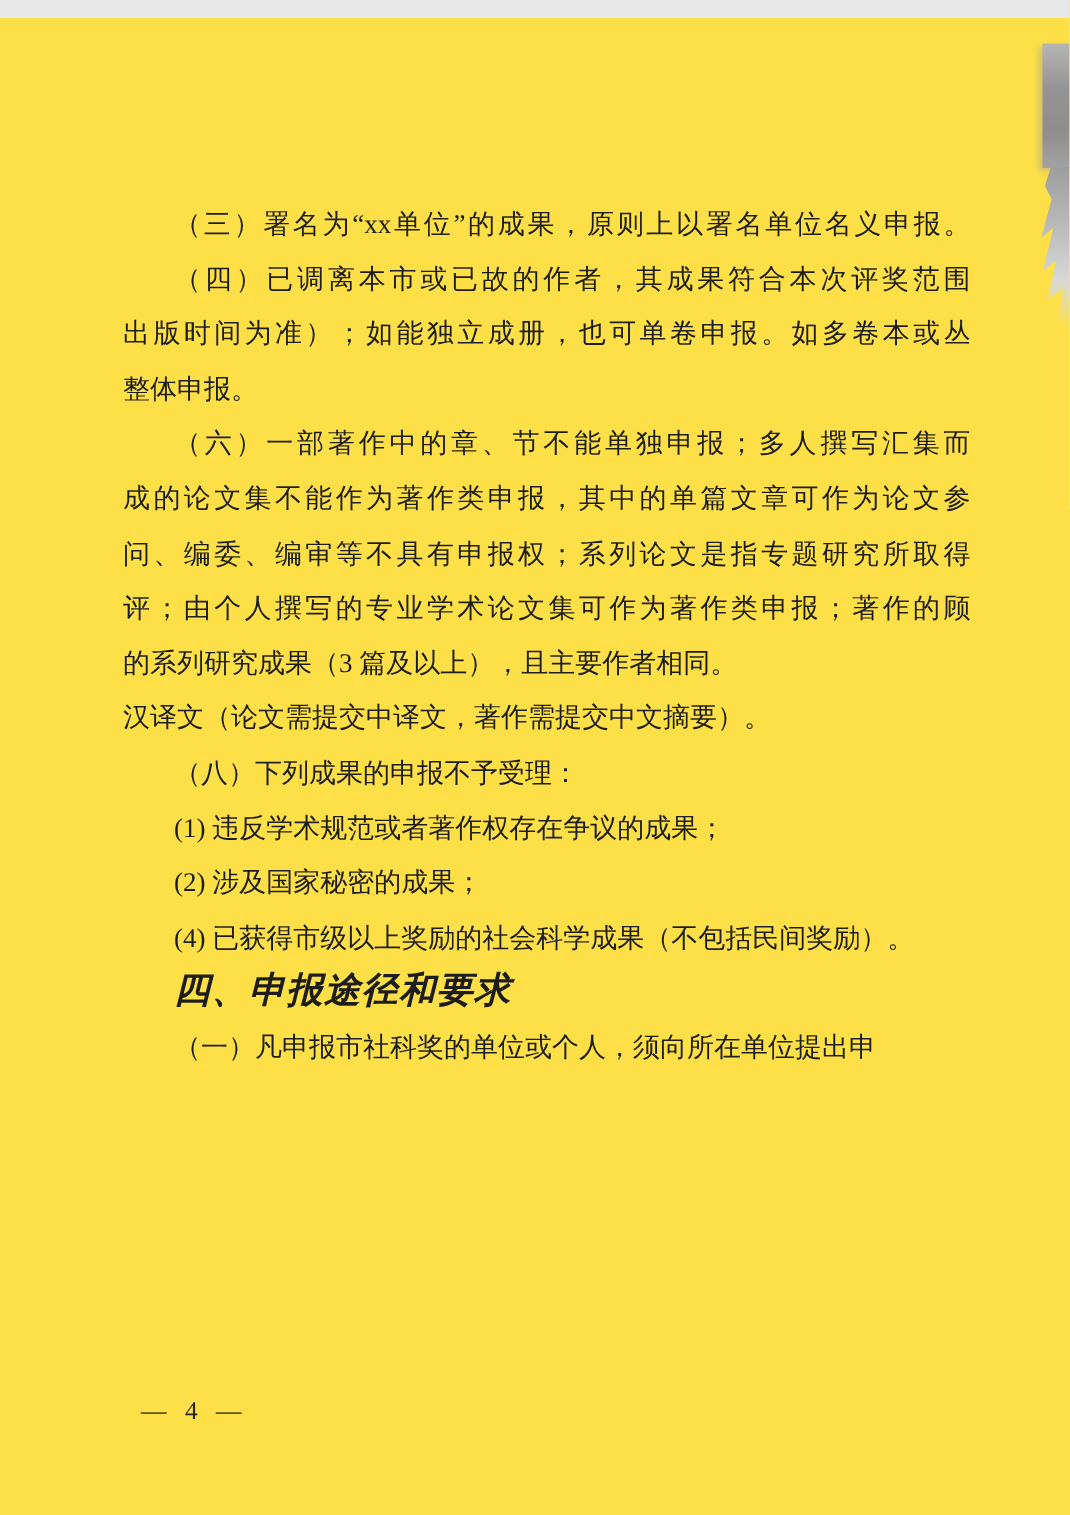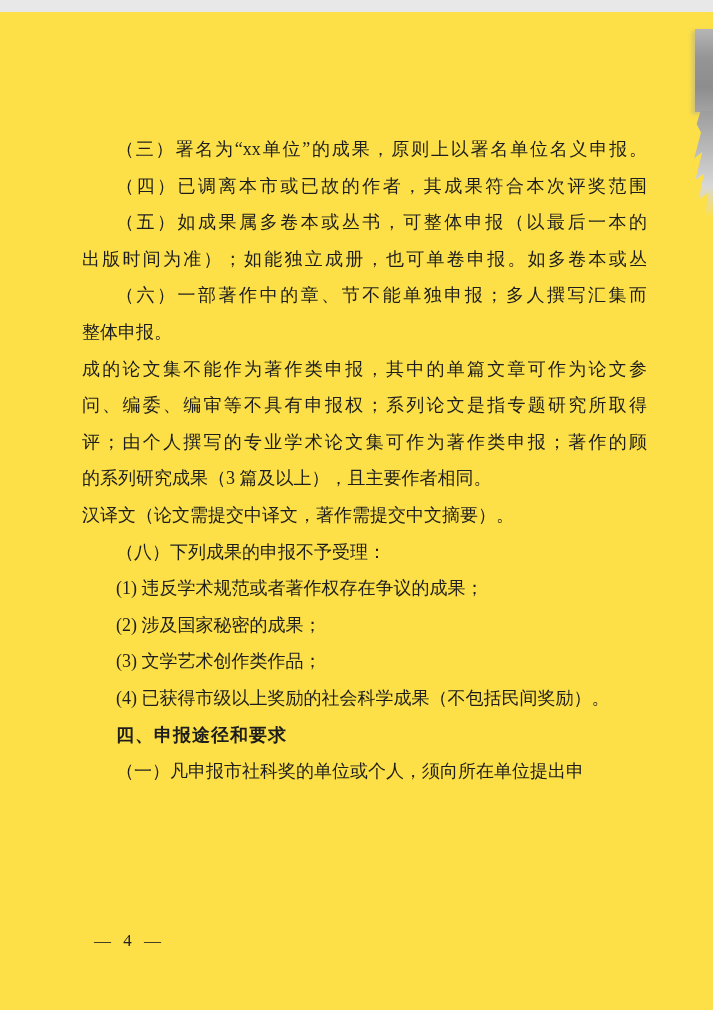--- a/index.html
+++ b/index.html
@@ -30,21 +30,22 @@
   .line.indent { padding-left: 34px; }
   .line.justify {
     text-align: justify;
     text-align-last: justify;
     text-justify: inter-character;
   }
   .line.bold {
     font-weight: 700;
     font-family: "Liberation Sans", "DejaVu Sans", sans-serif;
     letter-spacing: 1px;
-    font-size: 18px;
+    font-size: 24px;
+    font-style: italic;
   }
   .page-number {
     position: absolute;
     left: 94px;
     top: 919px;
     font-size: 17px;
     letter-spacing: 4px;
     color: #222;
   }
   
@@ -79,32 +80,30 @@
 <body>
 
 <div class="page">
   <div class="smudge-top"></div>
   <div class="smudge-tail"></div>
   <div class="edge-shadow"></div>
 
   <div class="text-block">
       <div class="line indent justify">（三）署名为“xx单位”的成果，原则上以署名单位名义申报。</div>
       <div class="line indent justify">（四）已调离本市或已故的作者，其成果符合本次评奖范围</div>
-      <div class="line indent justify">（五）如成果属多卷本或丛书，可整体申报（以最后一本的</div>
       <div class="line justify">出版时间为准）；如能独立成册，也可单卷申报。如多卷本或丛</div>
+      <div class="line">整体申报。</div>
       <div class="line indent justify">（六）一部著作中的章、节不能单独申报；多人撰写汇集而</div>
-      <div class="line">整体申报。</div>
       <div class="line justify">成的论文集不能作为著作类申报，其中的单篇文章可作为论文参</div>
       <div class="line justify">问、编委、编审等不具有申报权；系列论文是指专题研究所取得</div>
       <div class="line justify">评；由个人撰写的专业学术论文集可作为著作类申报；著作的顾</div>
       <div class="line">的系列研究成果（3 篇及以上），且主要作者相同。</div>
       <div class="line">汉译文（论文需提交中译文，著作需提交中文摘要）。</div>
       <div class="line indent">（八）下列成果的申报不予受理：</div>
       <div class="line indent">(1) 违反学术规范或者著作权存在争议的成果；</div>
       <div class="line indent">(2) 涉及国家秘密的成果；</div>
-      <div class="line indent">(3) 文学艺术创作类作品；</div>
       <div class="line indent">(4) 已获得市级以上奖励的社会科学成果（不包括民间奖励）。</div>
       <div class="line indent bold">四、申报途径和要求</div>
       <div class="line indent">（一）凡申报市社科奖的单位或个人，须向所在单位提出申</div>
     </div>
 
   <div class="page-number">— 4 —</div>
 </div>
 
 </body></html>

